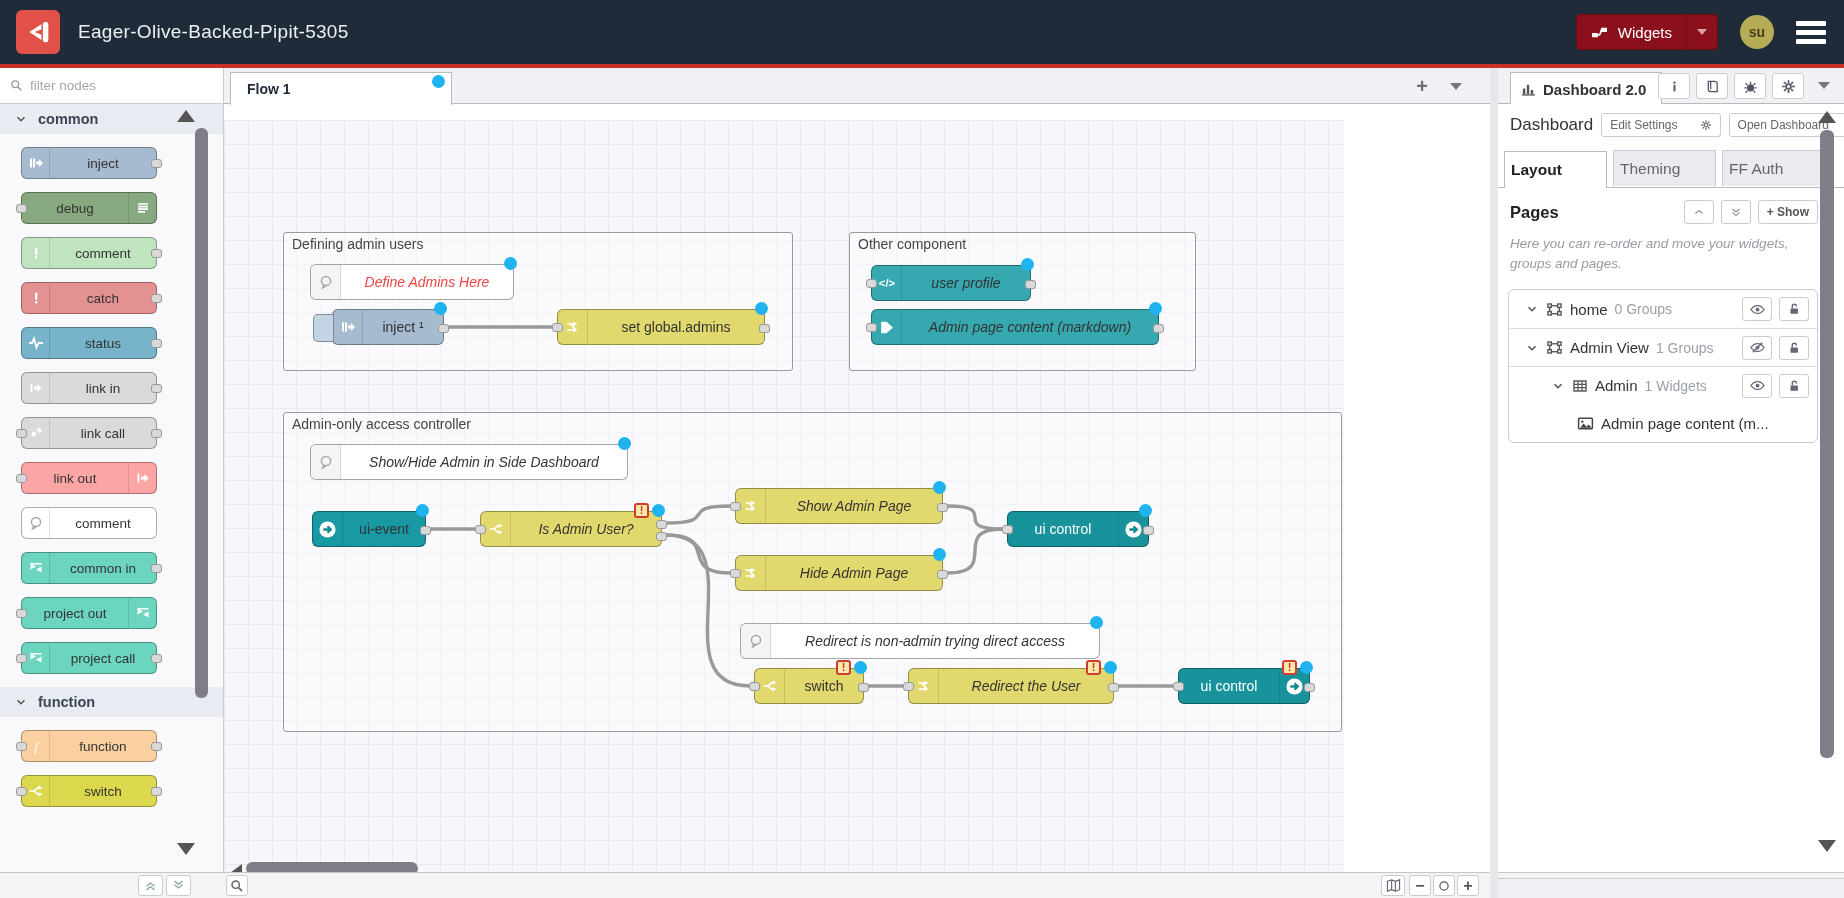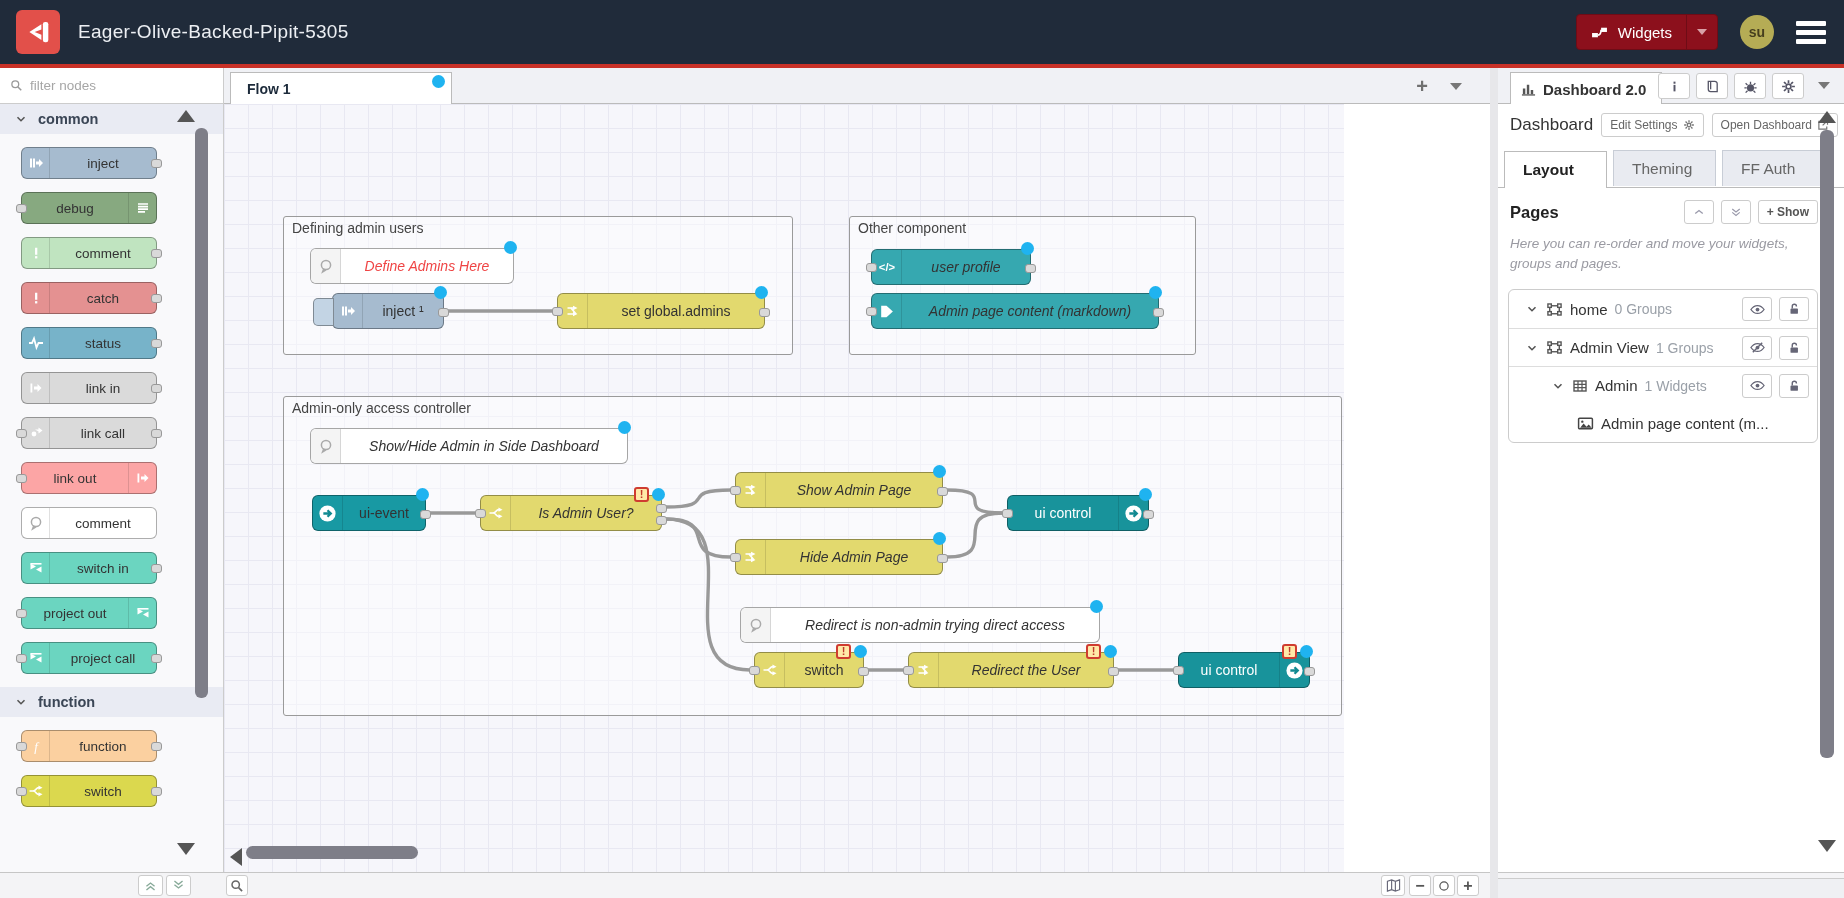--- a/index.html
+++ b/index.html
@@ -55,21 +55,21 @@
   .icon-right { border-left:1px solid rgba(0,0,0,.12); order:2; }
   .port { position:absolute; width:11px; height:9px; background:#d9d9d9; border:1px solid #999; border-radius:3px; z-index:3; }
   .pal-port-l { left:-6px; top:11px; } .pal-port-r { right:-6px; top:11px; }
   .scroll-thumb { position:absolute; background:#7e7e88; border-radius:6px; }
   .tri-up { width:0;height:0;border-left:9px solid transparent;border-right:9px solid transparent;border-bottom:12px solid #555; }
   .tri-down { width:0;height:0;border-left:9px solid transparent;border-right:9px solid transparent;border-top:12px solid #555; }
   .tri-left { width:0;height:0;border-top:9px solid transparent;border-bottom:9px solid transparent;border-right:12px solid #555; }
   .tri-right { width:0;height:0;border-top:9px solid transparent;border-bottom:9px solid transparent;border-left:12px solid #555; }
 
   
-  #canvas { position:absolute; left:224px; top:104px; width:1120px; height:768px; background:#f6f6fb;
+  #canvas { position:absolute; left:224px; top:120px; width:1120px; height:768px; background:#f6f6fb;
             background-image:linear-gradient(#e8e8f2 1px, transparent 1px),
                              linear-gradient(90deg,#e8e8f2 1px, transparent 1px);
             background-size:24px 24px; overflow:hidden; }
   #wires { position:absolute; left:0; top:0; z-index:1; }
   .group { position:absolute; border:1.5px solid #9a9a9a; border-radius:3px; background:rgba(255,255,255,.45); z-index:0; }
   .group-label { position:absolute; top:3px; left:8px; font-size:14px; color:#444; white-space:nowrap; }
   .node { position:absolute; height:36px; border:1px solid rgba(0,0,0,.35); border-radius:6px;
           display:flex; align-items:center; font-size:14px; z-index:2; cursor:pointer; }
   .node .icon-cell { width:30px; align-self:stretch; display:flex; align-items:center; justify-content:center; }
   .node .lbl { flex:1; text-align:center; padding:0 6px; white-space:nowrap; overflow:hidden; }
@@ -95,24 +95,24 @@
                border-bottom:1px solid #bbb; }
   .sb-tab { position:absolute; left:4px; top:4px; width:152px; height:33px; background:#fff; border:1px solid #bbb;
             border-bottom:none; display:flex; align-items:center; gap:7px; padding-left:10px;
             font-size:15px; font-weight:bold; color:#333;margin-left:8px; }
   .sb-iconbtn { position:absolute; top:5px; width:32px; height:26px; background:#fff; border:1px solid #ccc;
                 border-radius:3px; display:flex; align-items:center; justify-content:center; cursor:pointer; }
   #sidebar { position:absolute; left:1498px; top:104px; width:346px; height:768px; background:#fff; font-size:14px; }
   .sb-row1 { display:flex; align-items:center; padding:9px 26px 9px 12px; gap:8px; }
   .sb-row1 .sb-title { font-size:17px; color:#333; margin-right:auto; }
   .sm-btn { border:1px solid #ccc; background:#fff; border-radius:3px; font-size:12px; color:#666;
-            padding:4px 8px; display:flex; align-items:center; gap:5px; cursor:pointer; white-space:nowrap; }
+            padding:4px 8px; display:flex; align-items:center; gap:22px; cursor:pointer; white-space:nowrap; }
   .sb-tabs { display:flex; border-bottom:1px solid #bbb; padding-left:6px; margin-top:4px; }
   .sb-tab2 { width:103px; height:36px; display:flex; align-items:center; justify-content:flex-start;
-             padding-left:18px; font-size:15.5px; border:1px solid #c8cdd6; border-bottom:none;
+             padding-left:6px; font-size:15.5px; border:1px solid #c8cdd6; border-bottom:none;
              background:#e9ebf1; color:#666; margin-right:6px; cursor:pointer; }
   .sb-tab2.active { background:#fff; border-color:#bbb; font-weight:bold; color:#222;
                     position:relative; top:1px; height:37px; }
   .pages-hdr { display:flex; align-items:center; padding:12px 26px 4px 12px; gap:7px; }
   .pages-hdr .pg-title { font-size:16.5px; font-weight:bold; color:#222; margin-right:auto; }
   .sq-btn { width:30px; height:24px; border:1px solid #ccc; border-radius:3px; background:#fff;
             display:flex; align-items:center; justify-content:center; cursor:pointer; }
   .pg-desc { font-style:italic; color:#9a9aa2; font-size:13.5px; padding:6px 30px 10px 12px; line-height:1.45; }
   #tree { margin:6px 26px 0 10px; border:1px solid #ccc; border-radius:6px; overflow:hidden; }
   .tree-row { display:flex; align-items:center; min-height:38px; padding-right:8px; gap:7px; }
@@ -284,21 +284,21 @@
         </div>
         <div class="pal-node" style="background: rgb(107, 213, 192);">
           <span class="icon-wrap icon-cell icon-left">
             <svg class="ic" width="16" height="16" viewBox="0 0 16 16">
               <rect x="2" y="3" width="12" height="10" rx="1" fill="#fff" opacity="0"></rect>
               <path d="M2.5 3.5l5.5 3-5.5 3z" fill="#fff"></path>
               <path d="M13.5 6.5l-5.5 3 5.5 3z" fill="#fff"></path>
               <rect x="2.5" y="3" width="11" height="1.6" fill="#fff"></rect>
             </svg>
           </span>
-          <span class="lbl">switch in</span>
+          <span class="lbl">common in</span>
           <span class="port pal-port-r"></span>
         </div>
         <div class="pal-node" style="background: rgb(107, 213, 192);">
           <span class="lbl">project out</span>
           <span class="icon-wrap icon-cell icon-right">
             <svg class="ic" width="16" height="16" viewBox="0 0 16 16">
               <rect x="2" y="3" width="12" height="10" rx="1" fill="#fff" opacity="0"></rect>
               <path d="M2.5 3.5l5.5 3-5.5 3z" fill="#fff"></path>
               <path d="M13.5 6.5l-5.5 3 5.5 3z" fill="#fff"></path>
               <rect x="2.5" y="3" width="11" height="1.6" fill="#fff"></rect>

